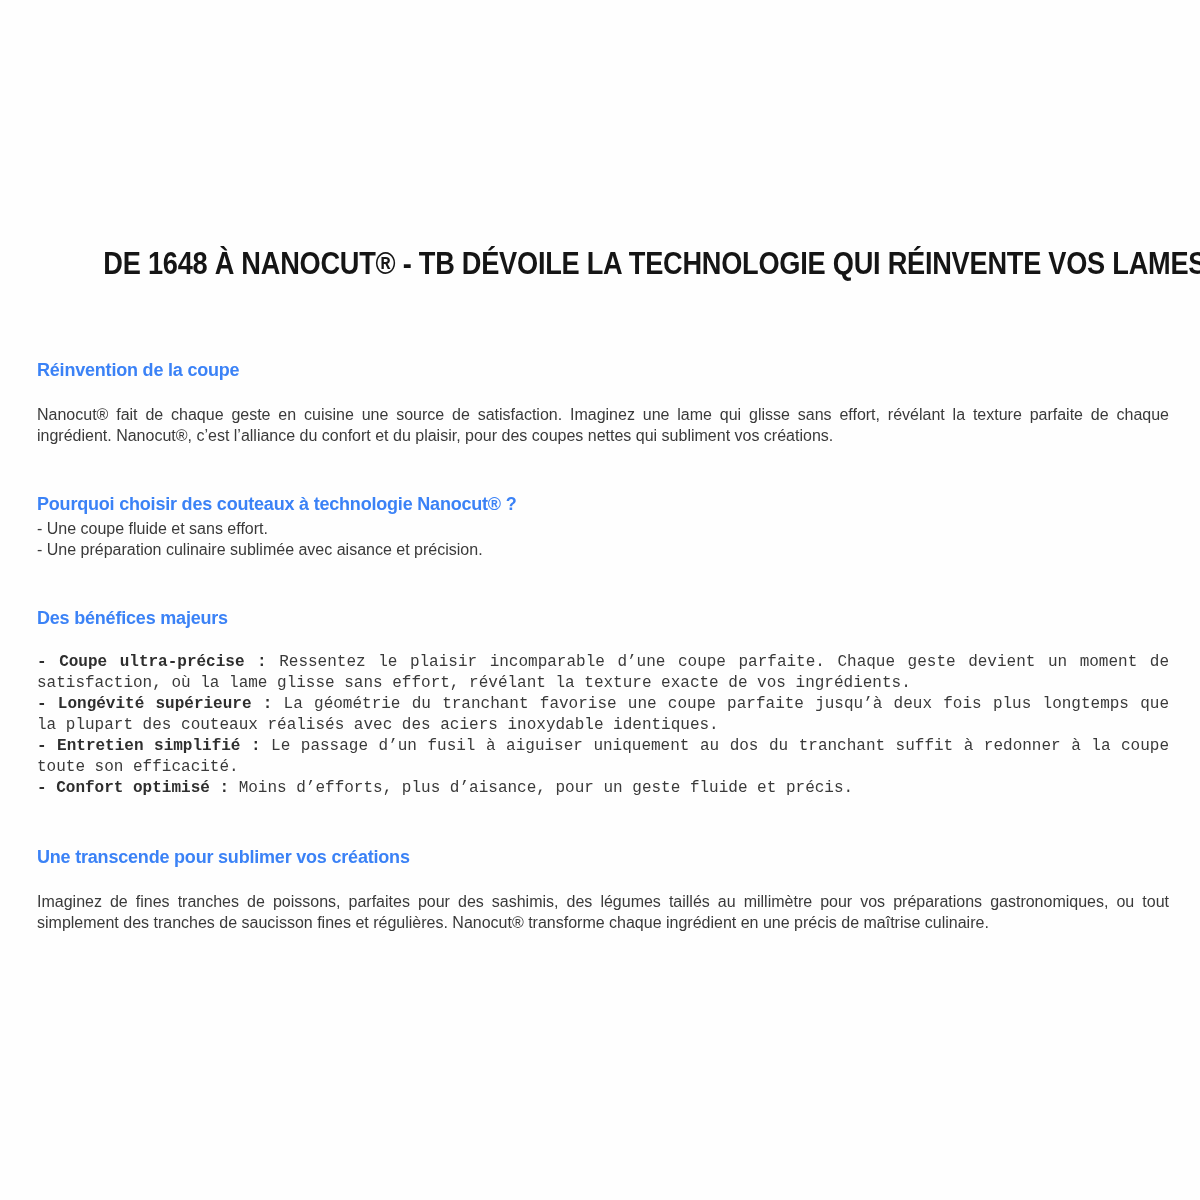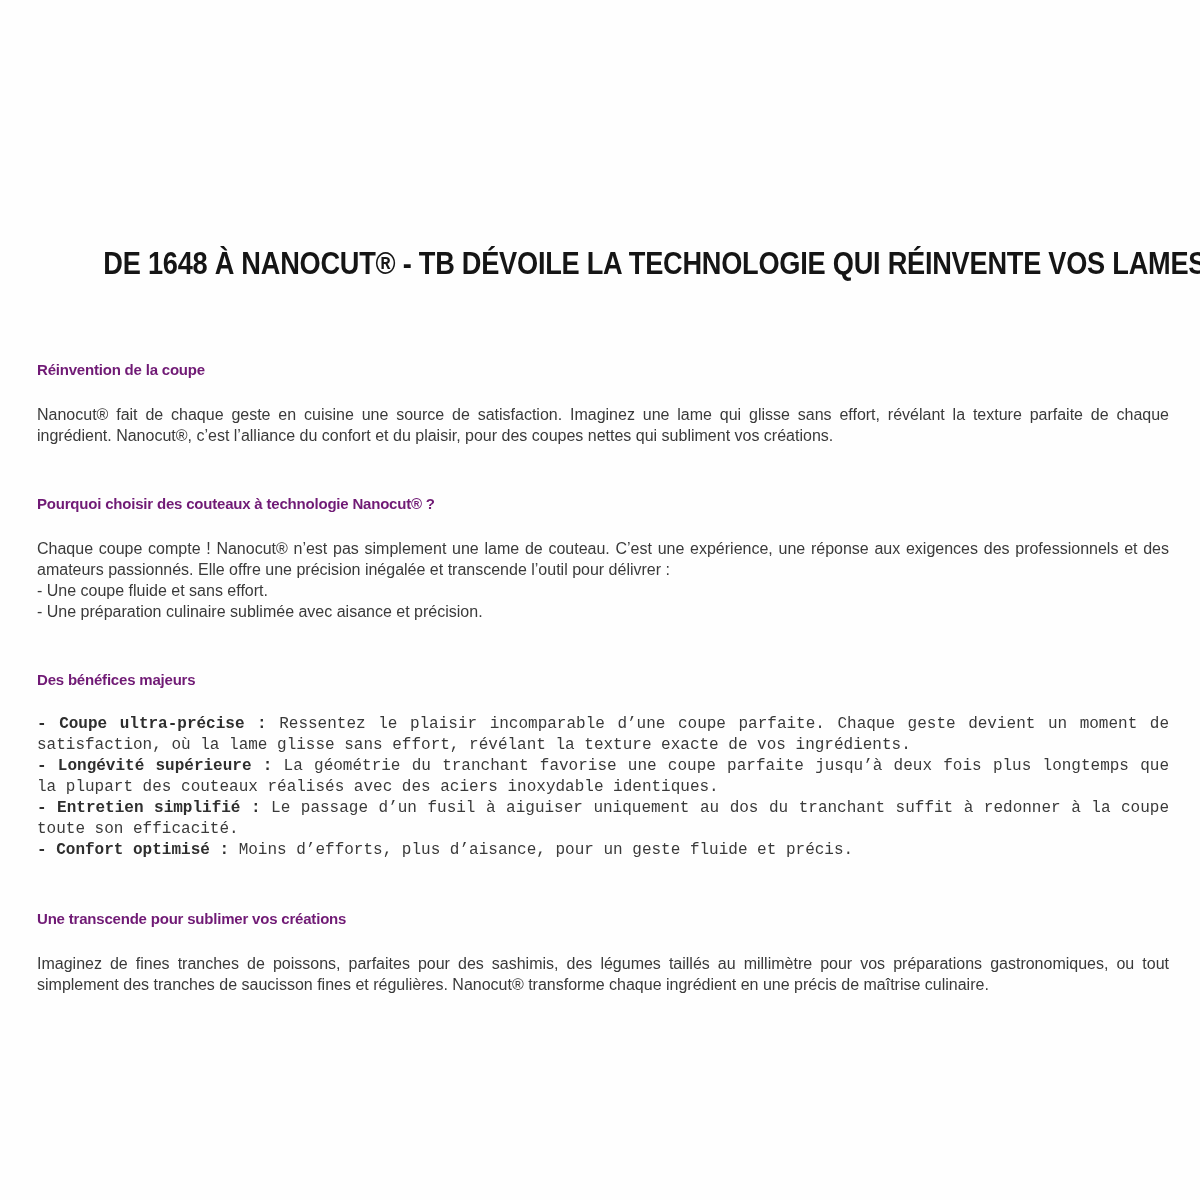--- a/index.html
+++ b/index.html
@@ -26,24 +26,24 @@
     white-space: nowrap;
     font-size: 32px;
     font-weight: 700;
     color: #151515;
     letter-spacing: -0.3px;
     transform: scaleX(0.85);
     transform-origin: 50% 50%;
   }
   .content { padding: 0 31px 0 31px; }
   .sec h2 {
-    font-size: 15px;
+    font-size: 18px;
     line-height: 28px;
     font-weight: 700;
-    color: #701a75;
+    color: #3b82f6;
     letter-spacing: -0.2px;
     margin: 44px 0 0 0;
   }
   .content .sec:first-of-type h2 { margin-top: 72px; }
   .sec p, .sec .bullet-line, .sec .benefit-line {
     font-size: 16px;
     line-height: 21px;
     color: #3a3a3a;
     text-align: justify;
     margin: 0;
@@ -62,21 +62,20 @@
 
   <div class="content">
 
     <section class="sec">
       <h2>Réinvention de la coupe</h2>
       <p>Nanocut® fait de chaque geste en cuisine une source de satisfaction. Imaginez une lame qui glisse sans effort, révélant la texture parfaite de chaque ingrédient. Nanocut®, c’est l’alliance du confort et du plaisir, pour des coupes nettes qui subliment vos créations.</p>
     </section>
 
     <section class="sec">
       <h2>Pourquoi choisir des couteaux à technologie Nanocut® ?</h2>
-      <p>Chaque coupe compte ! Nanocut® n’est pas simplement une lame de couteau. C’est une expérience, une réponse aux exigences des professionnels et des amateurs passionnés. Elle offre une précision inégalée et transcende l’outil pour délivrer :</p>
       <div class="bullet-lines">
         <div class="bullet-line">- Une coupe fluide et sans effort.</div>
         <div class="bullet-line">- Une préparation culinaire sublimée avec aisance et précision.</div>
       </div>
     </section>
 
     <section class="sec">
       <h2>Des bénéfices majeurs</h2>
       <div class="benefit-lines">
         <div class="benefit-line"><span class="benefit-label">- Coupe ultra-précise :</span><span> Ressentez le plaisir incomparable d’une coupe parfaite. Chaque geste devient un moment de satisfaction, où la lame glisse sans effort, révélant la texture exacte de vos ingrédients.</span></div>

